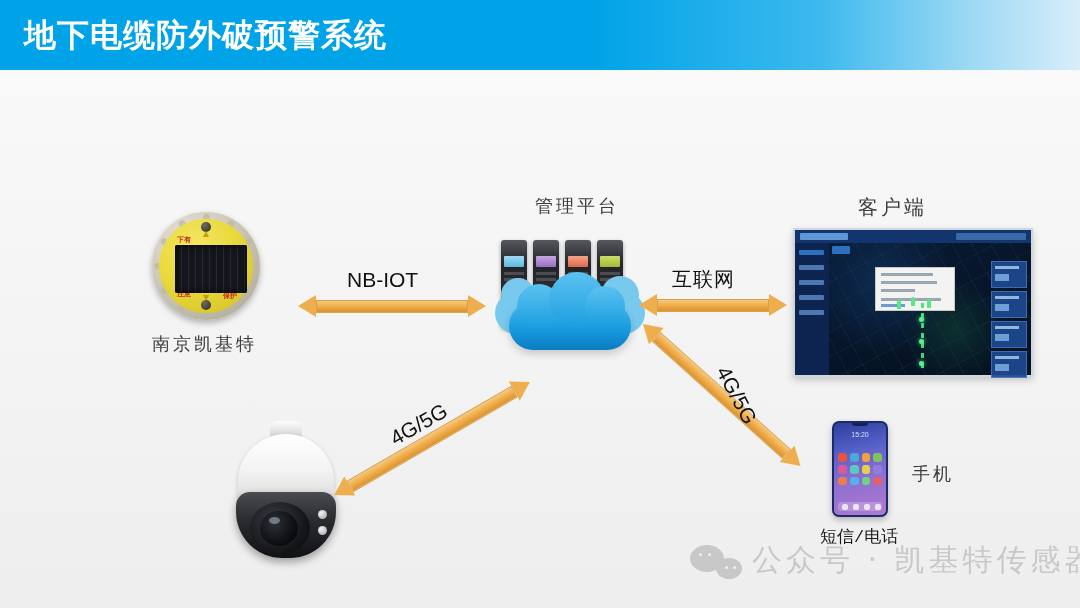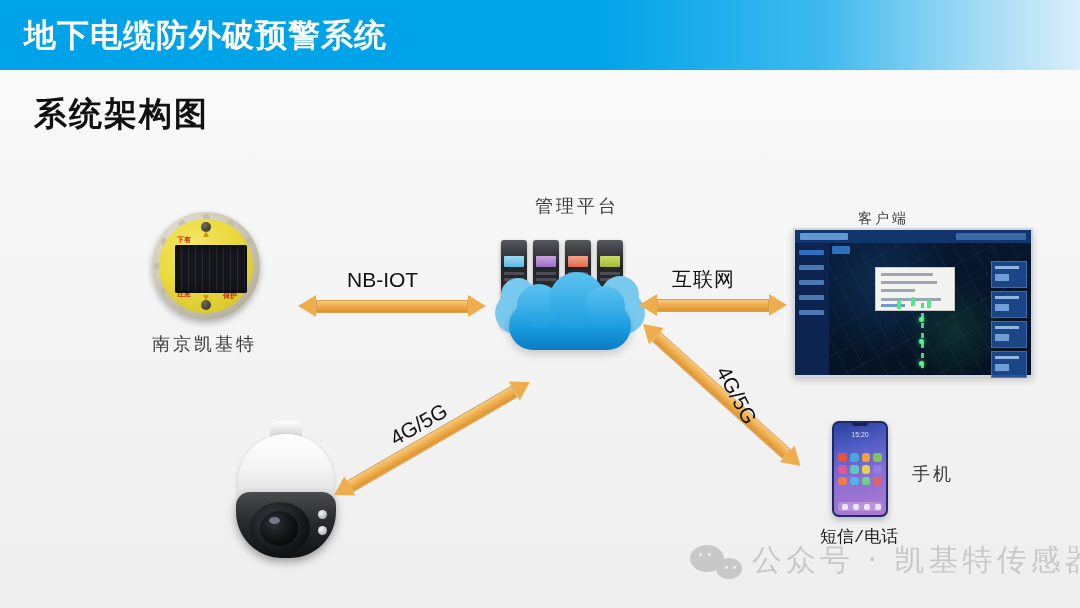--- a/index.html
+++ b/index.html
@@ -180,21 +180,21 @@
   .cl-dot{position:absolute;width:5px;height:5px;border-radius:50%;background:#5df08a;box-shadow:0 0 4px #5df08a;}
   .cl-pins{position:absolute;left:68px;top:54px;width:42px;height:14px;}
   .cl-pins b{position:absolute;width:4px;height:9px;background:#57e884;border-radius:2px 2px 0 0;display:block;}
   .cl-pins b:nth-child(1){left:0;top:3px;}
   .cl-pins b:nth-child(2){left:14px;top:0;}
   .cl-pins b:nth-child(3){left:30px;top:2px;}
   .cl-panel{position:absolute;right:4px;width:34px;height:25px;background:#1d4a8f;border:1px solid #3f74c0;opacity:.92;}
   .cl-panel i{position:absolute;left:3px;top:4px;width:24px;height:3px;background:#9dc4ef;display:block;}
   .cl-panel u{position:absolute;left:3px;top:12px;width:14px;height:7px;background:#77abe4;display:block;}
   .cl-p1{top:18px;} .cl-p2{top:48px;} .cl-p3{top:78px;} .cl-p4{top:108px;}
-  .cap-client{left:858px;top:210px;font-size:14px;letter-spacing:3px;}
+  .cap-client{left:858px;top:194px;font-size:20px;letter-spacing:3px;}
 
   
   .phone{position:absolute;left:832px;top:421px;width:52px;height:92px;
     border-radius:7px;background:#1b2a6b;padding:2px;box-shadow:0 3px 6px rgba(0,0,0,.25);}
   .ph-screen{position:absolute;left:2px;top:2px;right:2px;bottom:2px;border-radius:5px;overflow:hidden;
     background:linear-gradient(165deg,#2a3f9e 0%,#5560c8 30%,#8e6fd0 60%,#b07ad0 100%);}
   .ph-notch{position:absolute;left:50%;margin-left:-8px;top:0;width:16px;height:3px;background:#16214f;border-radius:0 0 3px 3px;}
   .ph-clock{position:absolute;left:0;right:0;top:8px;text-align:center;color:#e9ecff;font-size:7px;opacity:.9;}
   .ph-grid{position:absolute;left:4px;right:4px;top:30px;display:grid;grid-template-columns:repeat(4,1fr);gap:3px;}
   .ph-grid span{display:block;width:100%;padding-bottom:100%;border-radius:3px;}
@@ -225,21 +225,20 @@
 </style>
 </head>
 <body>
 
 <div class="slide">
 
   <div class="header">
     <div class="header-title">地下电缆防外破预警系统</div>
   </div>
 
-  <div class="page-title">系统架构图</div>
 
   <div class="nail-wrap">
     <div class="nail-outer"></div>
     <div class="nail-teeth">
       <span style="transform:rotate(0deg)"></span>
       <span style="transform:rotate(30deg)"></span>
       <span style="transform:rotate(60deg)"></span>
       <span style="transform:rotate(90deg)"></span>
       <span style="transform:rotate(120deg)"></span>
       <span style="transform:rotate(150deg)"></span>

